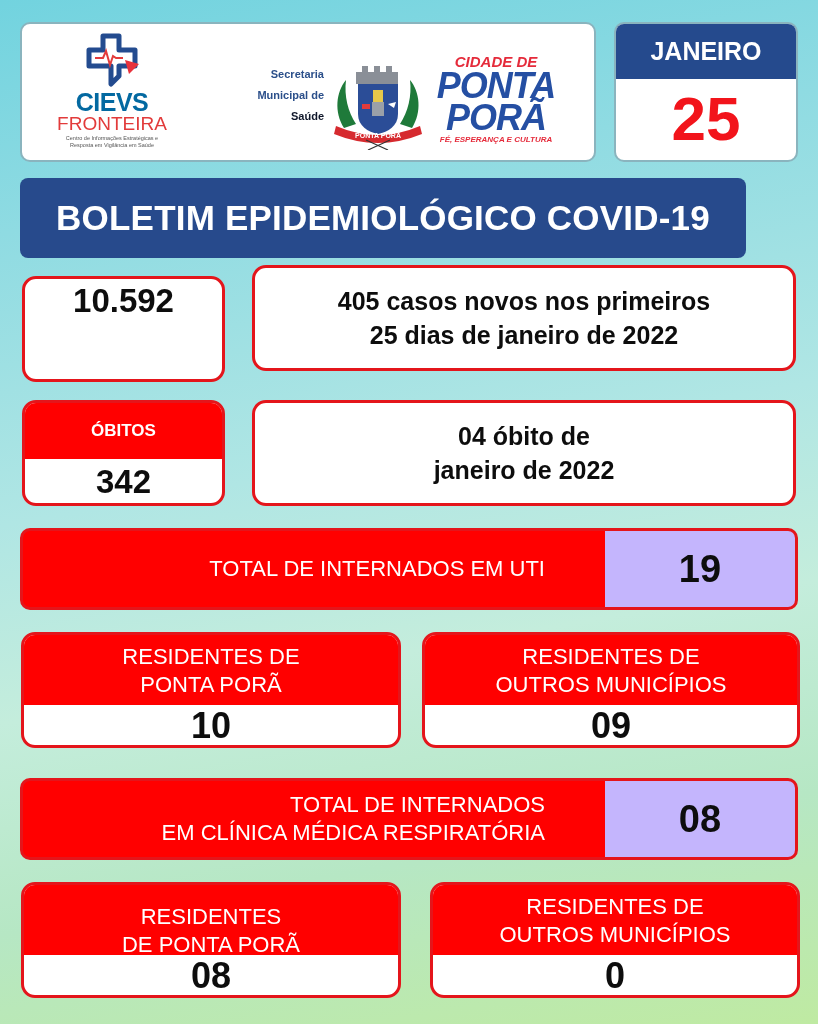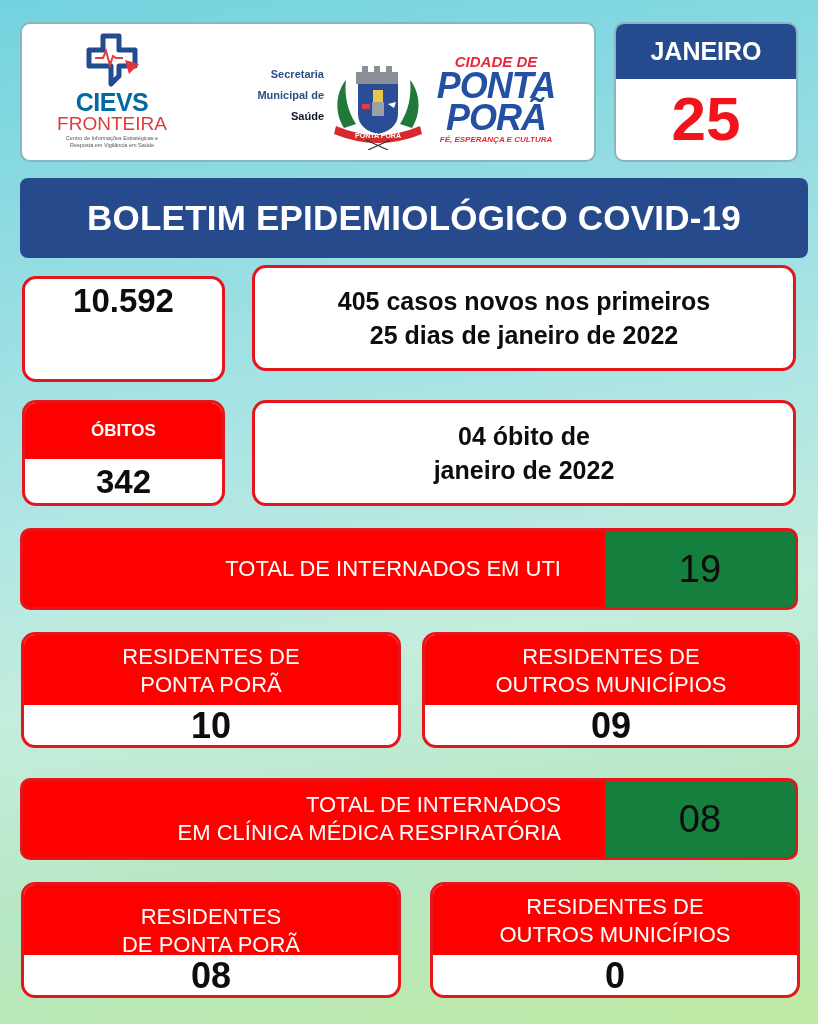--- a/index.html
+++ b/index.html
@@ -31,34 +31,34 @@
     .city-big { font-family: "Liberation Sans", sans-serif; font-weight: 700; font-style: italic; color: #254fa3; font-size: 36px; line-height: 32px; letter-spacing: -1px; }
     .city-motto { font-family: "Liberation Sans", sans-serif; font-weight: 700; font-style: italic; color: #e52b3b; font-size: 8px; line-height: 11px; }
 
     
     .calendar { left: 614px; top: 22px; width: 184px; height: 140px; border-radius: 10px; overflow: hidden; border: 2px solid #8ab4be; background: #fff; }
     .cal-month { height: 55px; background: #254a8d; color: #fff; text-align: center;
       font-family: "Liberation Sans", sans-serif; font-weight: 700; font-size: 25px; line-height: 55px; }
     .cal-day { text-align: center; color: #f2141b; font-family: "Liberation Sans", sans-serif; font-weight: 700; font-size: 62px; line-height: 80px; }
 
     
-    .title-banner { left: 20px; top: 178px; width: 788px; height: 80px; background: #274a8c; border-radius: 8px;
+    .title-banner { left: 20px; top: 178px; width: 726px; height: 80px; background: #274a8c; border-radius: 8px;
       color: #fff; text-align: center; font-family: "Liberation Sans", sans-serif; font-weight: 700; font-size: 35px; line-height: 80px; letter-spacing: 0.2px; }
 
     
     .card { border: 3px solid #e4151b; border-radius: 14px; overflow: hidden; background: #fff; }
     .card-head { background: #ff0000; color: #fff; text-align: center; font-family: "Liberation Sans", sans-serif; font-weight: 700; }
     .card-val { text-align: center; color: #0d0d0d; font-family: "Liberation Sans", sans-serif; font-weight: 700; }
 
     .info { border: 3px solid #e4151b; border-radius: 14px; background: #fff; display: flex; align-items: center; justify-content: center; text-align: center;
       font-family: "Liberation Sans", sans-serif; font-weight: 700; color: #0d0d0d; }
 
     .wide { border: 3px solid #e4151b; border-radius: 10px; overflow: hidden; background: #ff0000; display: flex; }
-    .wide-label { flex: 1; color: #fff; font-family: "Liberation Sans", sans-serif; font-weight: 400; display: flex; align-items: center; justify-content: flex-end; text-align: right; padding-right: 44px; }
-    .wide-val { width: 190px; background: #15803d; color: #0d0d0d; font-family: "Liberation Sans", sans-serif; font-weight: 400; display: flex; align-items: center; justify-content: center; }
+    .wide-label { flex: 1; color: #fff; font-family: "Liberation Sans", sans-serif; font-weight: 400; display: flex; align-items: center; justify-content: flex-end; text-align: right; padding-right: 60px; }
+    .wide-val { width: 190px; background: #c4b5fd; color: #0d0d0d; font-family: "Liberation Sans", sans-serif; font-weight: 700; display: flex; align-items: center; justify-content: center; }
 
     .sub-head { font-weight: 400; }
   </style>
 </head>
 <body>
 
 <div class="abs logo-panel">
   <div class="abs cievs">
     <svg width="62" height="58" viewBox="0 0 62 58">
       <path d="M22 4 h16 v14 h16 v16 h-16 v10 l-8 8 v-18 h-22 v-16 h14 z" fill="none" stroke="#234b8f" stroke-width="5" stroke-linejoin="round"></path>

